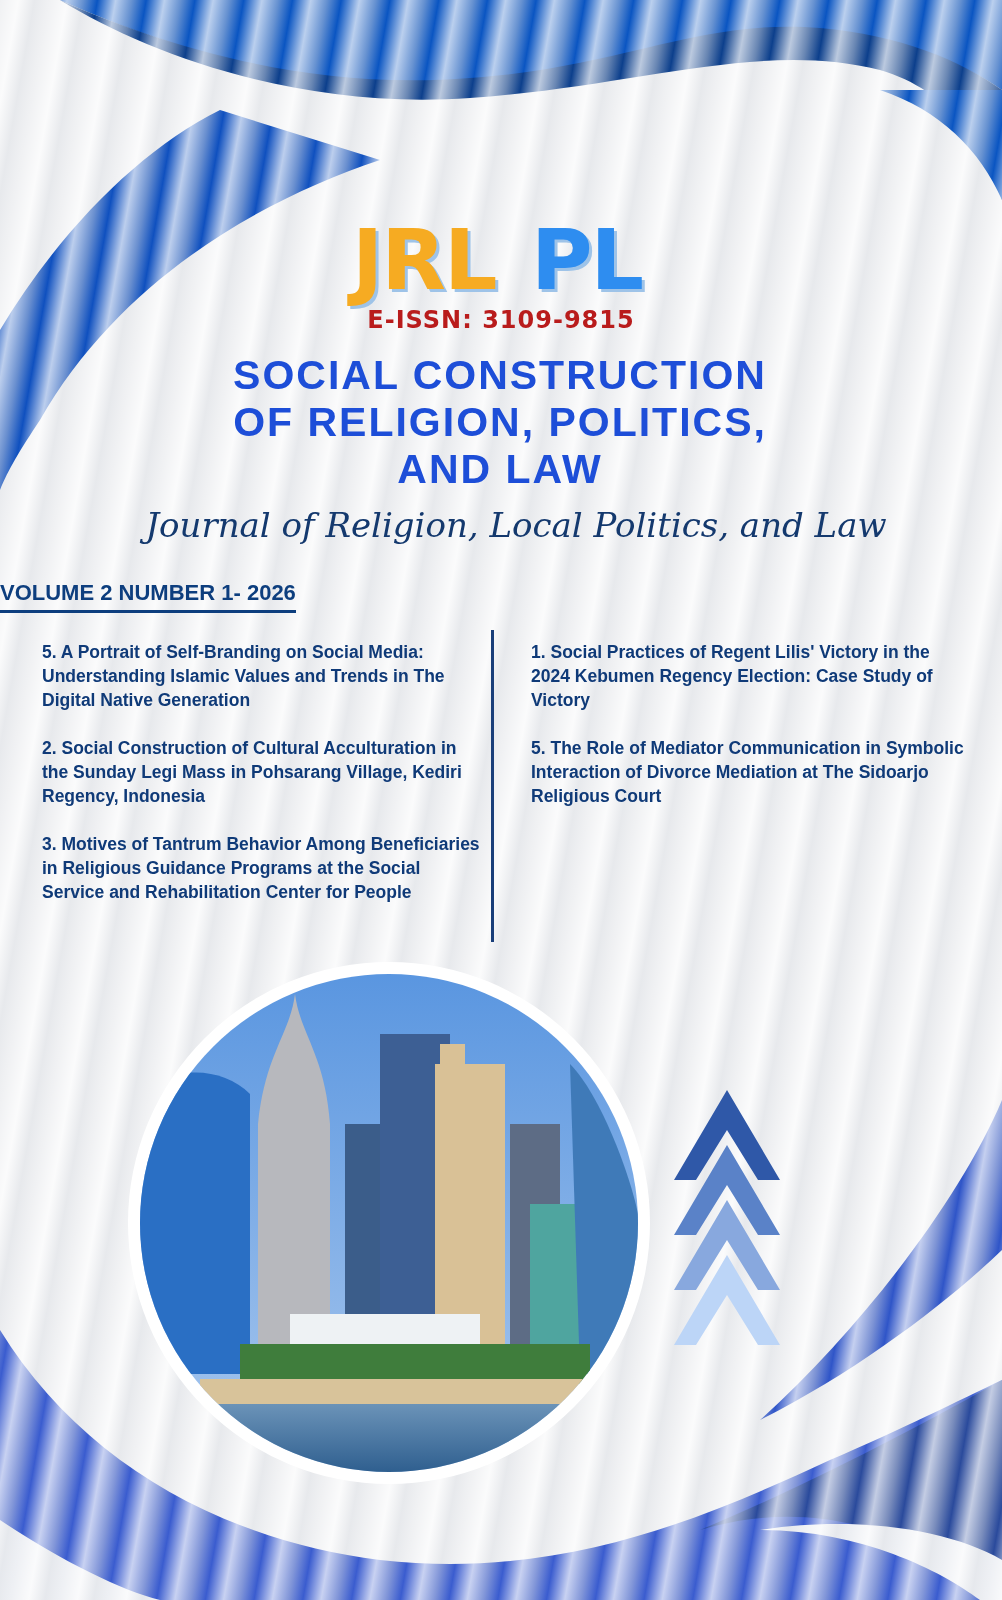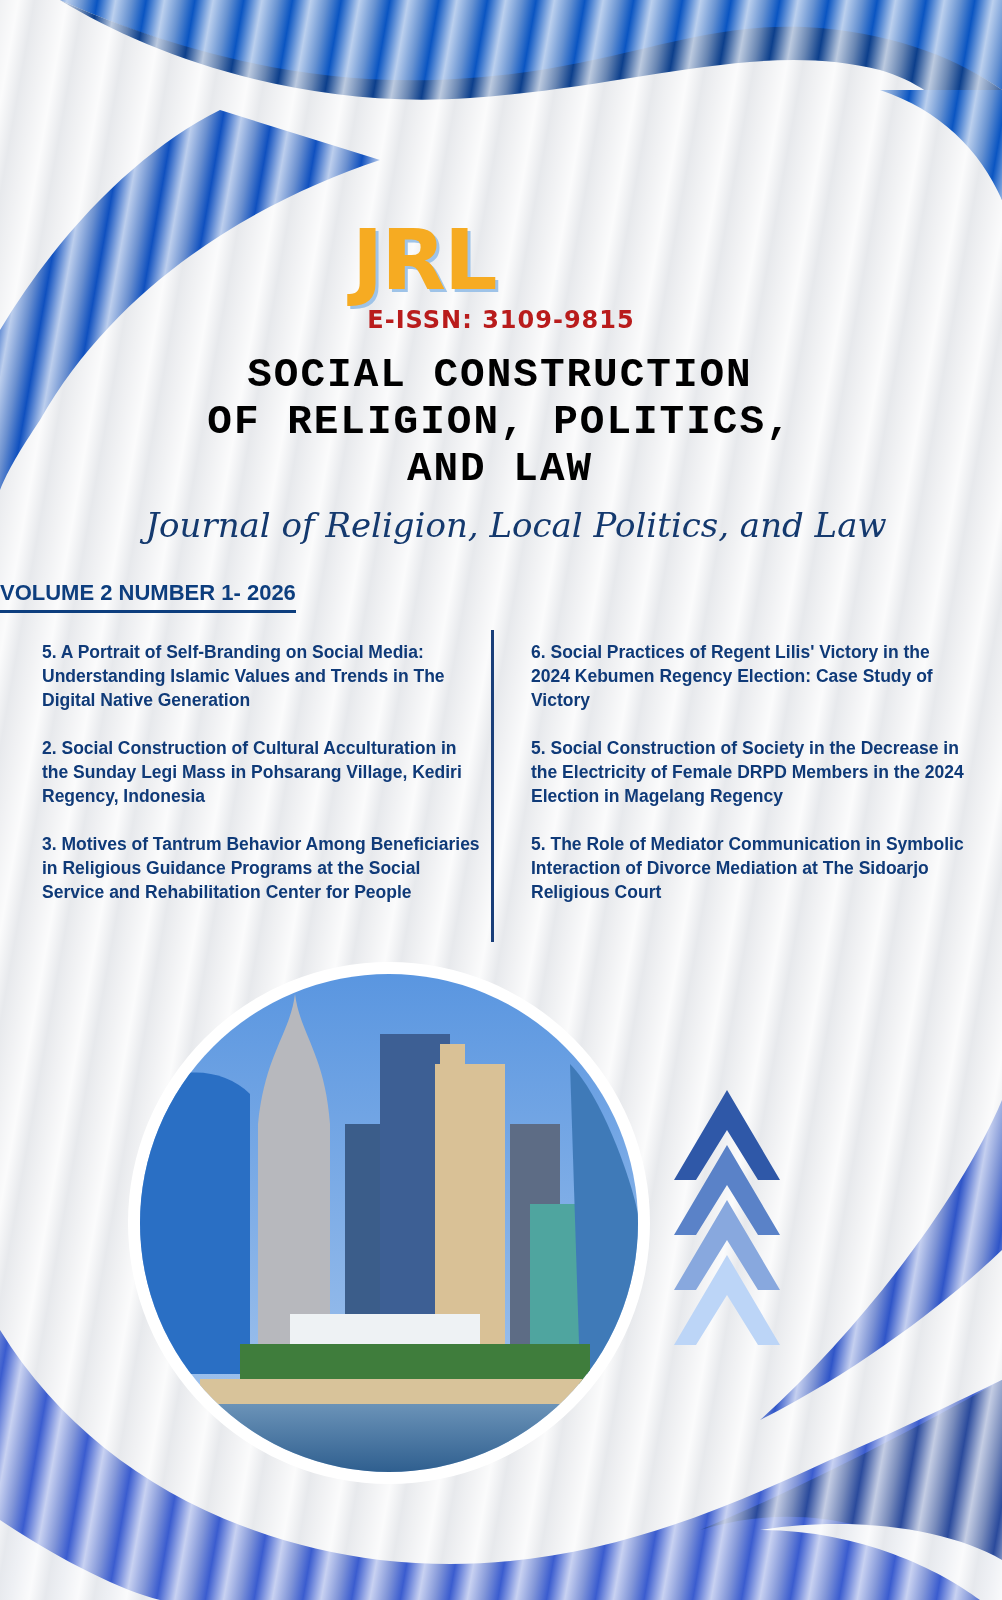--- a/index.html
+++ b/index.html
@@ -23,21 +23,21 @@
       text-shadow: 3px 3px 0 #9ec3e8;
     }
     .logo .l1 { color:#f6ab22; }
     .logo .l2 { color:#2e8df0; }
     .issn {
       position:absolute; left:0; right:0; top:306px; text-align:center;
       font-family:"DejaVu Sans", sans-serif; font-weight:bold; font-size:24px; color:#b91c1c; letter-spacing:1px;
     }
     .title {
       position:absolute; left:150px; width:700px; top:352px; text-align:center;
-      font-family:Liberation Mono, monospace; font-weight:bold; font-size:41px; line-height:47px; color:#000000; letter-spacing:2px;
+      font-family:Liberation Sans, sans-serif; font-weight:bold; font-size:41px; line-height:47px; color:#1d4ed8; letter-spacing:2px;
     }
     .title div { white-space:nowrap; }
     .subtitle {
       position:absolute; left:0; right:0; top:505px; text-align:center;
       font-family:"DejaVu Serif", serif; font-style:italic; font-size:34px; color:#14396e;margin-left:30px;
     }
     .volume {
       position:absolute; left:0; right:0; top:580px; 
     }
     .volume span {
@@ -82,20 +82,21 @@
     <path d="M700,1530 C800,1500 900,1520 1002,1600 L1002,1380 C930,1420 820,1480 700,1530 Z" fill="#2a4a9c"></path>
     <path d="M0,1520 C60,1560 120,1590 160,1600 L0,1600 Z" fill="#eef0f4"></path>
     <path d="M760,1530 C860,1530 940,1570 980,1600 L1002,1600 L1002,1560 C950,1530 860,1515 760,1530 Z" fill="#eef0f4"></path>
   </svg>
   <div class="stripes"></div>
 </div>
 
 <div class="content">
   <div class="logo">
     <span class="l1">JRL</span>
+    <span class="l2">PL</span>
   </div>
 
   <div class="issn">E-ISSN: 3109-9815</div>
 
   <div class="title">
     <div>SOCIAL CONSTRUCTION</div>
     <div>OF RELIGION, POLITICS,</div>
     <div>AND LAW</div>
   </div>
 
@@ -107,22 +108,21 @@
 
   <div class="col left">
     <div class="article">5. A Portrait of Self-Branding on Social Media: Understanding Islamic Values and Trends in The Digital Native Generation</div>
     <div class="article">2. Social Construction of Cultural Acculturation in the Sunday Legi Mass in Pohsarang Village, Kediri Regency, Indonesia</div>
     <div class="article">3. Motives of Tantrum Behavior Among Beneficiaries in Religious Guidance Programs at the Social Service and Rehabilitation Center for People</div>
   </div>
 
   <div class="divider"></div>
 
   <div class="col right">
-    <div class="article">6. Social Practices of Regent Lilis' Victory in the 2024 Kebumen Regency Election: Case Study of Victory</div>
-    <div class="article">5. Social Construction of Society in the Decrease in the Electricity of Female DRPD Members in the 2024 Election in Magelang Regency</div>
+    <div class="article">1. Social Practices of Regent Lilis' Victory in the 2024 Kebumen Regency Election: Case Study of Victory</div>
     <div class="article">5. The Role of Mediator Communication in Symbolic Interaction of Divorce Mediation at The Sidoarjo Religious Court</div>
   </div>
 
   <div class="photo-ring"></div>
   <div class="photo">
     <svg width="498" height="498" viewBox="0 0 498 498">
       <defs>
         <linearGradient id="sky" x1="0" y1="0" x2="0" y2="1">
           <stop offset="0" stop-color="#5a96e0"></stop>
           <stop offset="1" stop-color="#a9c8ee"></stop>

